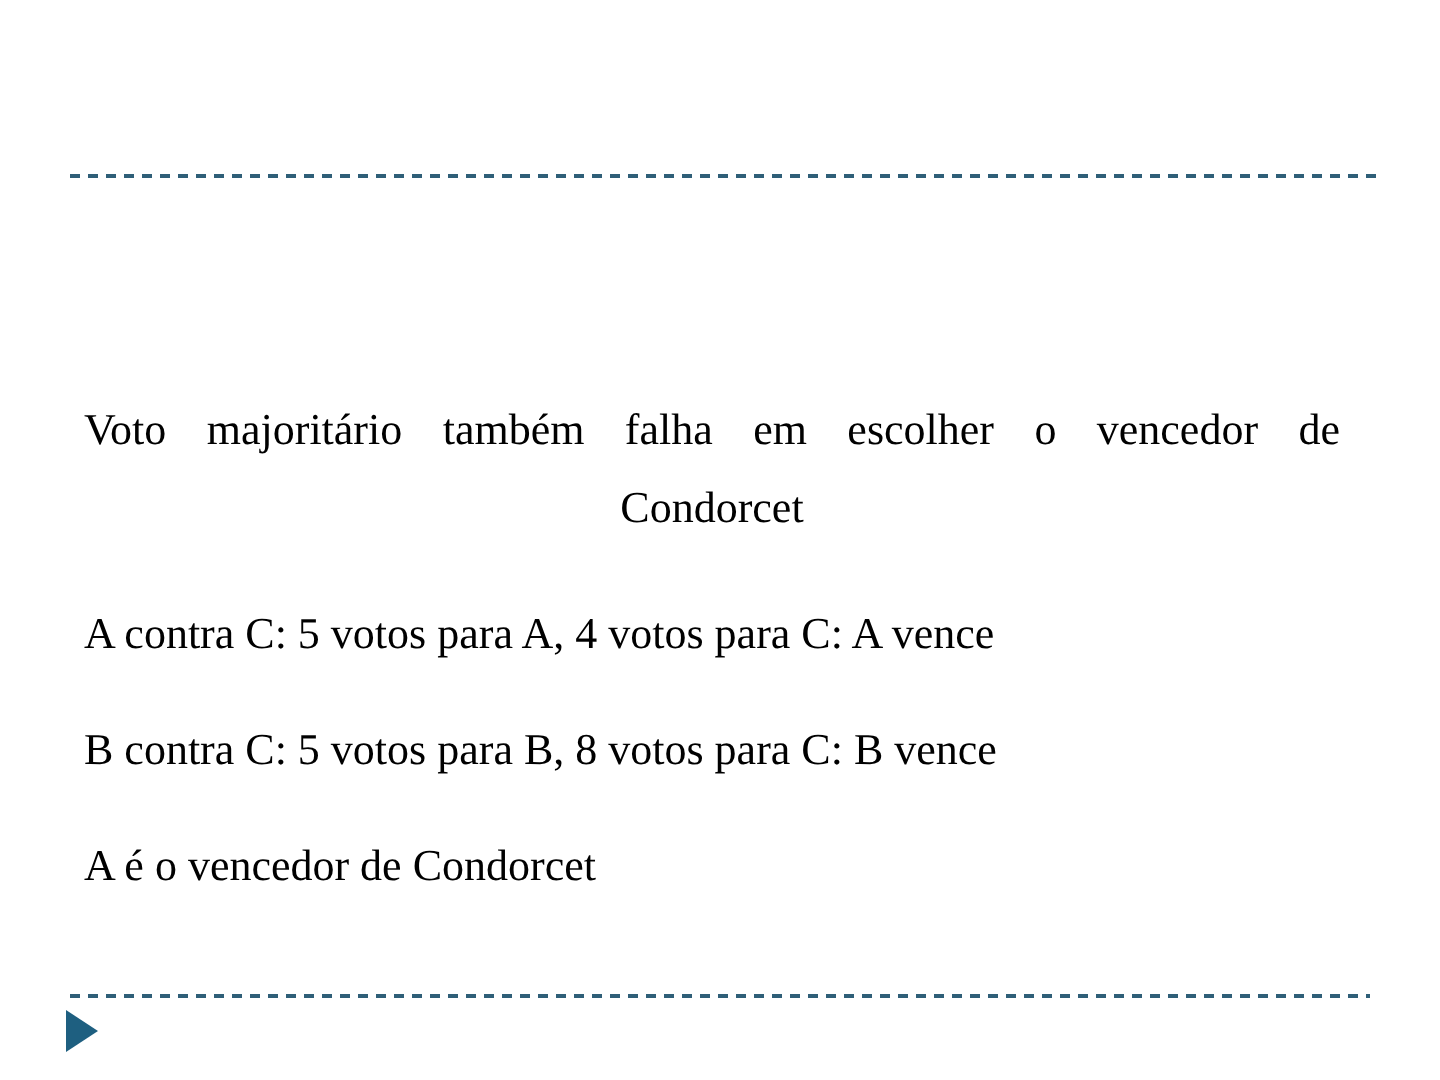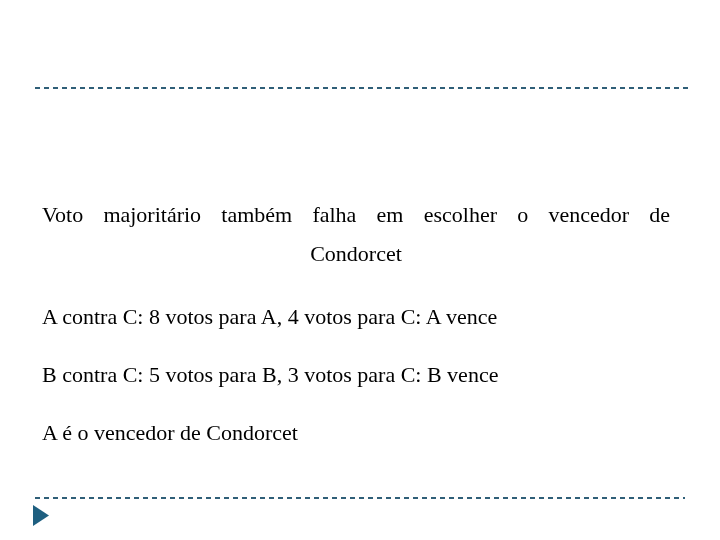--- a/index.html
+++ b/index.html
@@ -80,23 +80,23 @@
   <div class="dash-line top"></div>
 
   <div class="content">
 
     <p class="para intro">
       <span class="full-justify">Voto majoritário também falha em escolher o vencedor de</span>
       <span class="plain-line">Condorcet</span>
     </p>
 
 
-    <p class="para">A contra C: 8 votos para A, 4 votos para C: A vence</p>
+    <p class="para">A contra C: 5 votos para A, 4 votos para C: A vence</p>
 
-    <p class="para">B contra C: 5 votos para B, 3 votos para C: B vence</p>
+    <p class="para">B contra C: 5 votos para B, 8 votos para C: B vence</p>
 
     <p class="para">A é o vencedor de Condorcet</p>
 
   </div>
 
   <div class="dash-line bottom"></div>
 
   <svg class="triangle-icon" viewBox="0 0 16 21" xmlns="http://www.w3.org/2000/svg">
     <polygon points="0,0 16,10.5 0,21"></polygon>
   </svg>

